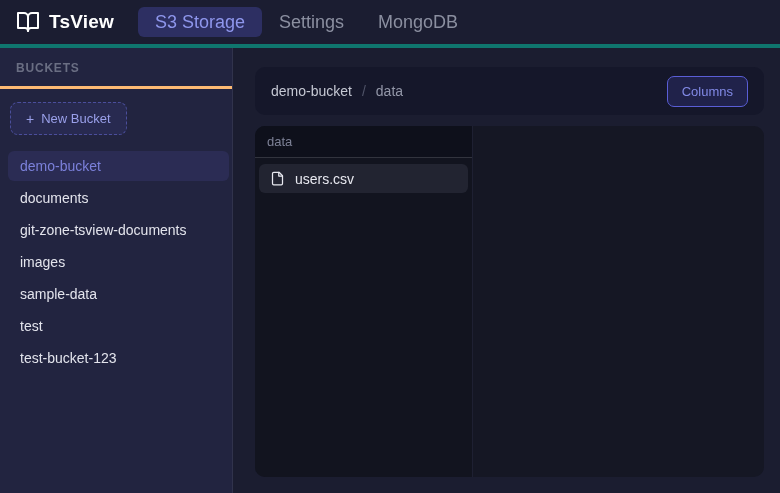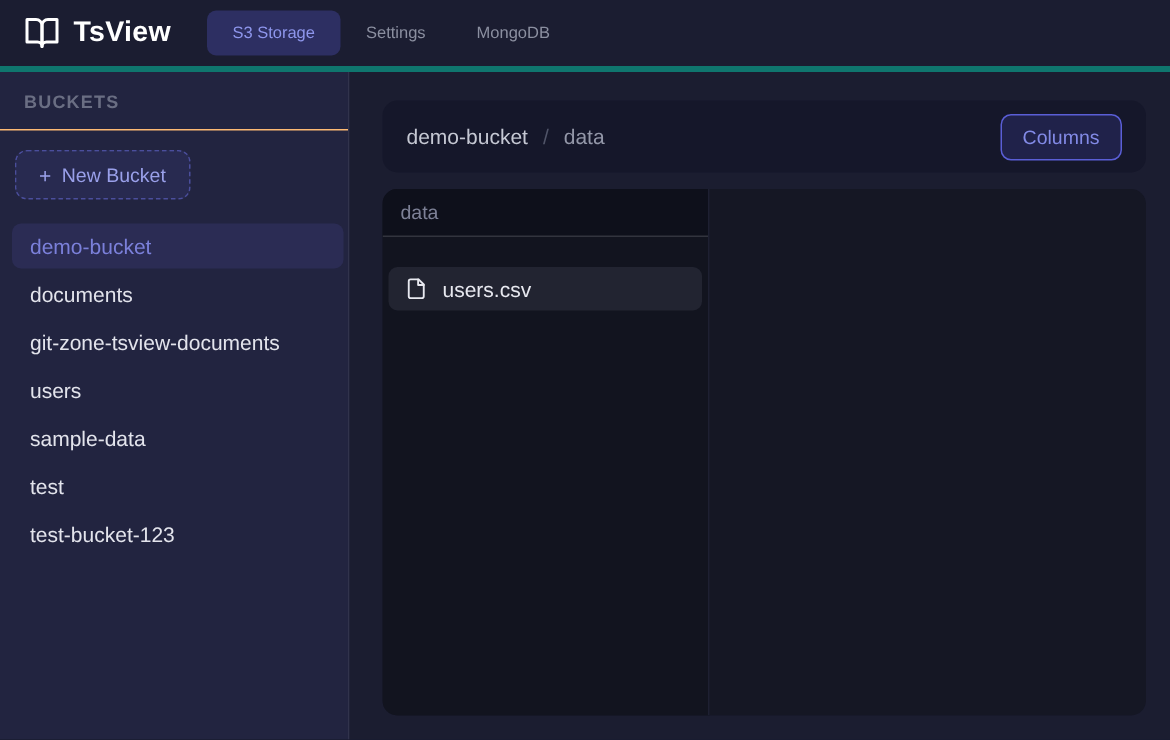--- a/index.html
+++ b/index.html
@@ -19,37 +19,37 @@
     display: flex; align-items: center;
     padding: 0 16px;
   }
   .brand { display: flex; align-items: center; gap: 9px; }
   .brand svg { display: block; }
   .brand-title { font-size: 19px; font-weight: 700; color: #ffffff; letter-spacing: 0.2px; }
   .tabs { display: flex; align-items: center; margin-left: 24px; }
   .tab {
     height: 30px; display: inline-flex; align-items: center;
     padding: 0 17px; border-radius: 6px;
-    font-size: 11px; color: #8b8fa0; cursor: pointer; white-space: nowrap;
+    font-size: 18px; color: #8b8fa0; cursor: pointer; white-space: nowrap;
   }
   .tab.active { background: #2d2f62; color: #8e96ec; }
 
   
   .body-row { flex: 1; display: flex; min-height: 0; }
 
   
   .sidebar {
     width: 233px; flex: 0 0 233px;
     background: #222440;
     border-right: 1px solid #31334c;
     display: flex; flex-direction: column;
   }
   .sidebar-heading {
     padding: 13px 16px 11px;
-    border-bottom: 1px solid #fdba74;
+    border-bottom: 3px solid #fdba74;
     font-size: 12px; font-weight: 700; letter-spacing: 0.8px;
     color: #6a6e83;
   }
   .new-bucket-wrap { padding: 13px 0 0 10px; }
   .new-bucket-btn {
     display: inline-flex; align-items: center; gap: 7px;
     padding: 8px 15px;
     background: rgba(80, 84, 180, 0.14);
     border: 1px dashed #4b4e9c; border-radius: 8px;
     color: #9aa0ea; font-size: 13px; cursor: pointer;
@@ -107,21 +107,21 @@
   }
   .column-header {
     height: 32px; flex: 0 0 32px;
     background: #0e101b;
     border-bottom: 1px solid #32343e;
     display: flex; align-items: center;
     padding: 0 12px;
     font-size: 13px; color: #7d8196;
   }
   .file-row {
-    margin: 20px 4px 0 4px; height: 29px;
+    margin: 6px 4px 0 4px; height: 29px;
     background: #222431; border-radius: 6px;
     display: flex; align-items: center; gap: 10px;
     padding: 0 11px; cursor: pointer;
     font-size: 14px; color: #e8e9f0;
   }
   .file-row svg { display: block; flex: 0 0 auto; }
 </style>
 </head>
 <body>
 
@@ -151,21 +151,21 @@
       <div class="new-bucket-wrap">
         <button class="new-bucket-btn">
           <span class="plus-glyph">+</span>
           <span>New Bucket</span>
         </button>
       </div>
       <div class="bucket-list">
         <div class="bucket-item selected">demo-bucket</div>
         <div class="bucket-item">documents</div>
         <div class="bucket-item">git-zone-tsview-documents</div>
-        <div class="bucket-item">users</div>
+        <div class="bucket-item">images</div>
         <div class="bucket-item">sample-data</div>
         <div class="bucket-item">test</div>
         <div class="bucket-item">test-bucket-123</div>
       </div>
     </div>
 
     <div class="main">
 
       <div class="toolbar">
         <div class="breadcrumb">

